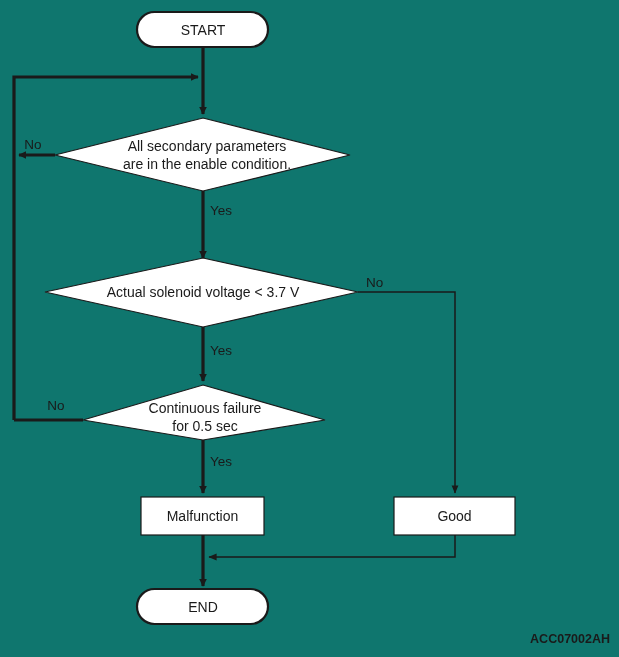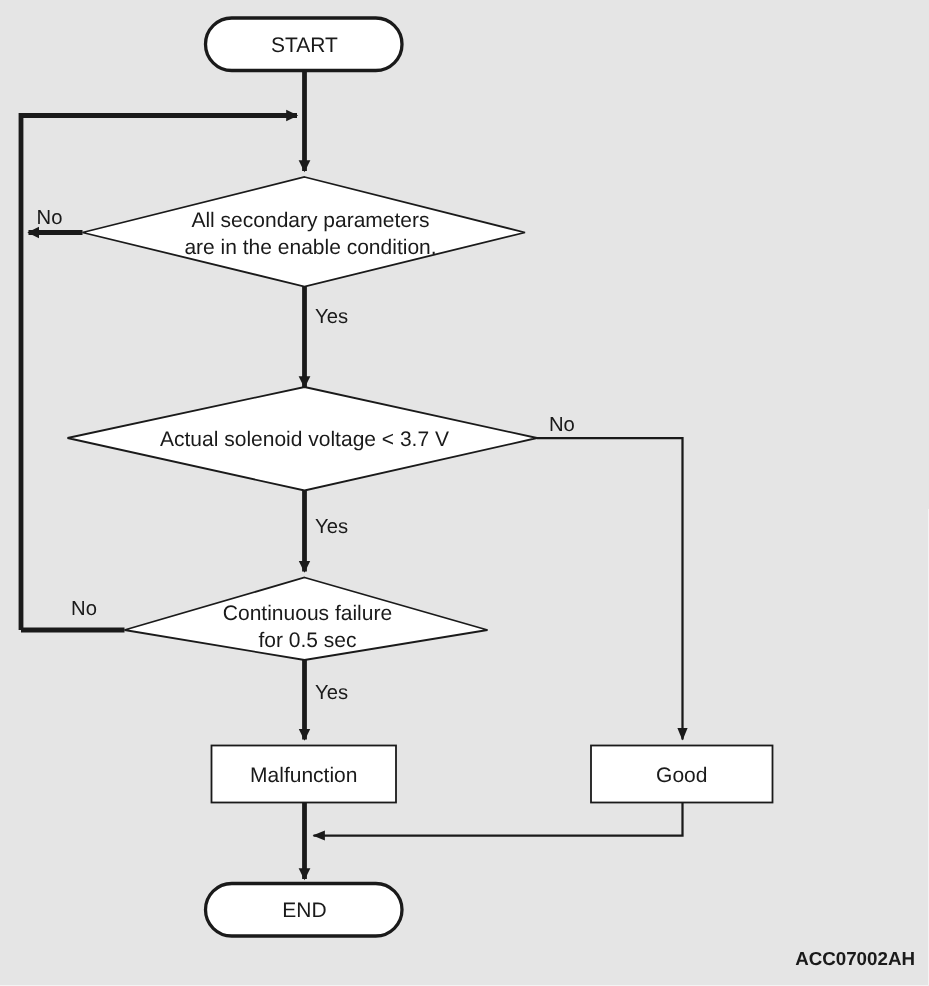--- a/index.html
+++ b/index.html
@@ -7,21 +7,21 @@
     padding: 0;
     background: #ffffff;
   }
   body {
     font-family: "Liberation Sans", sans-serif;
   }
   #flowchart-page {
     position: relative;
     width: 619px;
     height: 657px;
-    background: #e5e5e5;
+    background: #0f766e;
     overflow: hidden;
   }
   #flow-svg {
     position: absolute;
     left: 0;
     top: 0;
     width: 619px;
     height: 657px;
   }
   .node-text {

